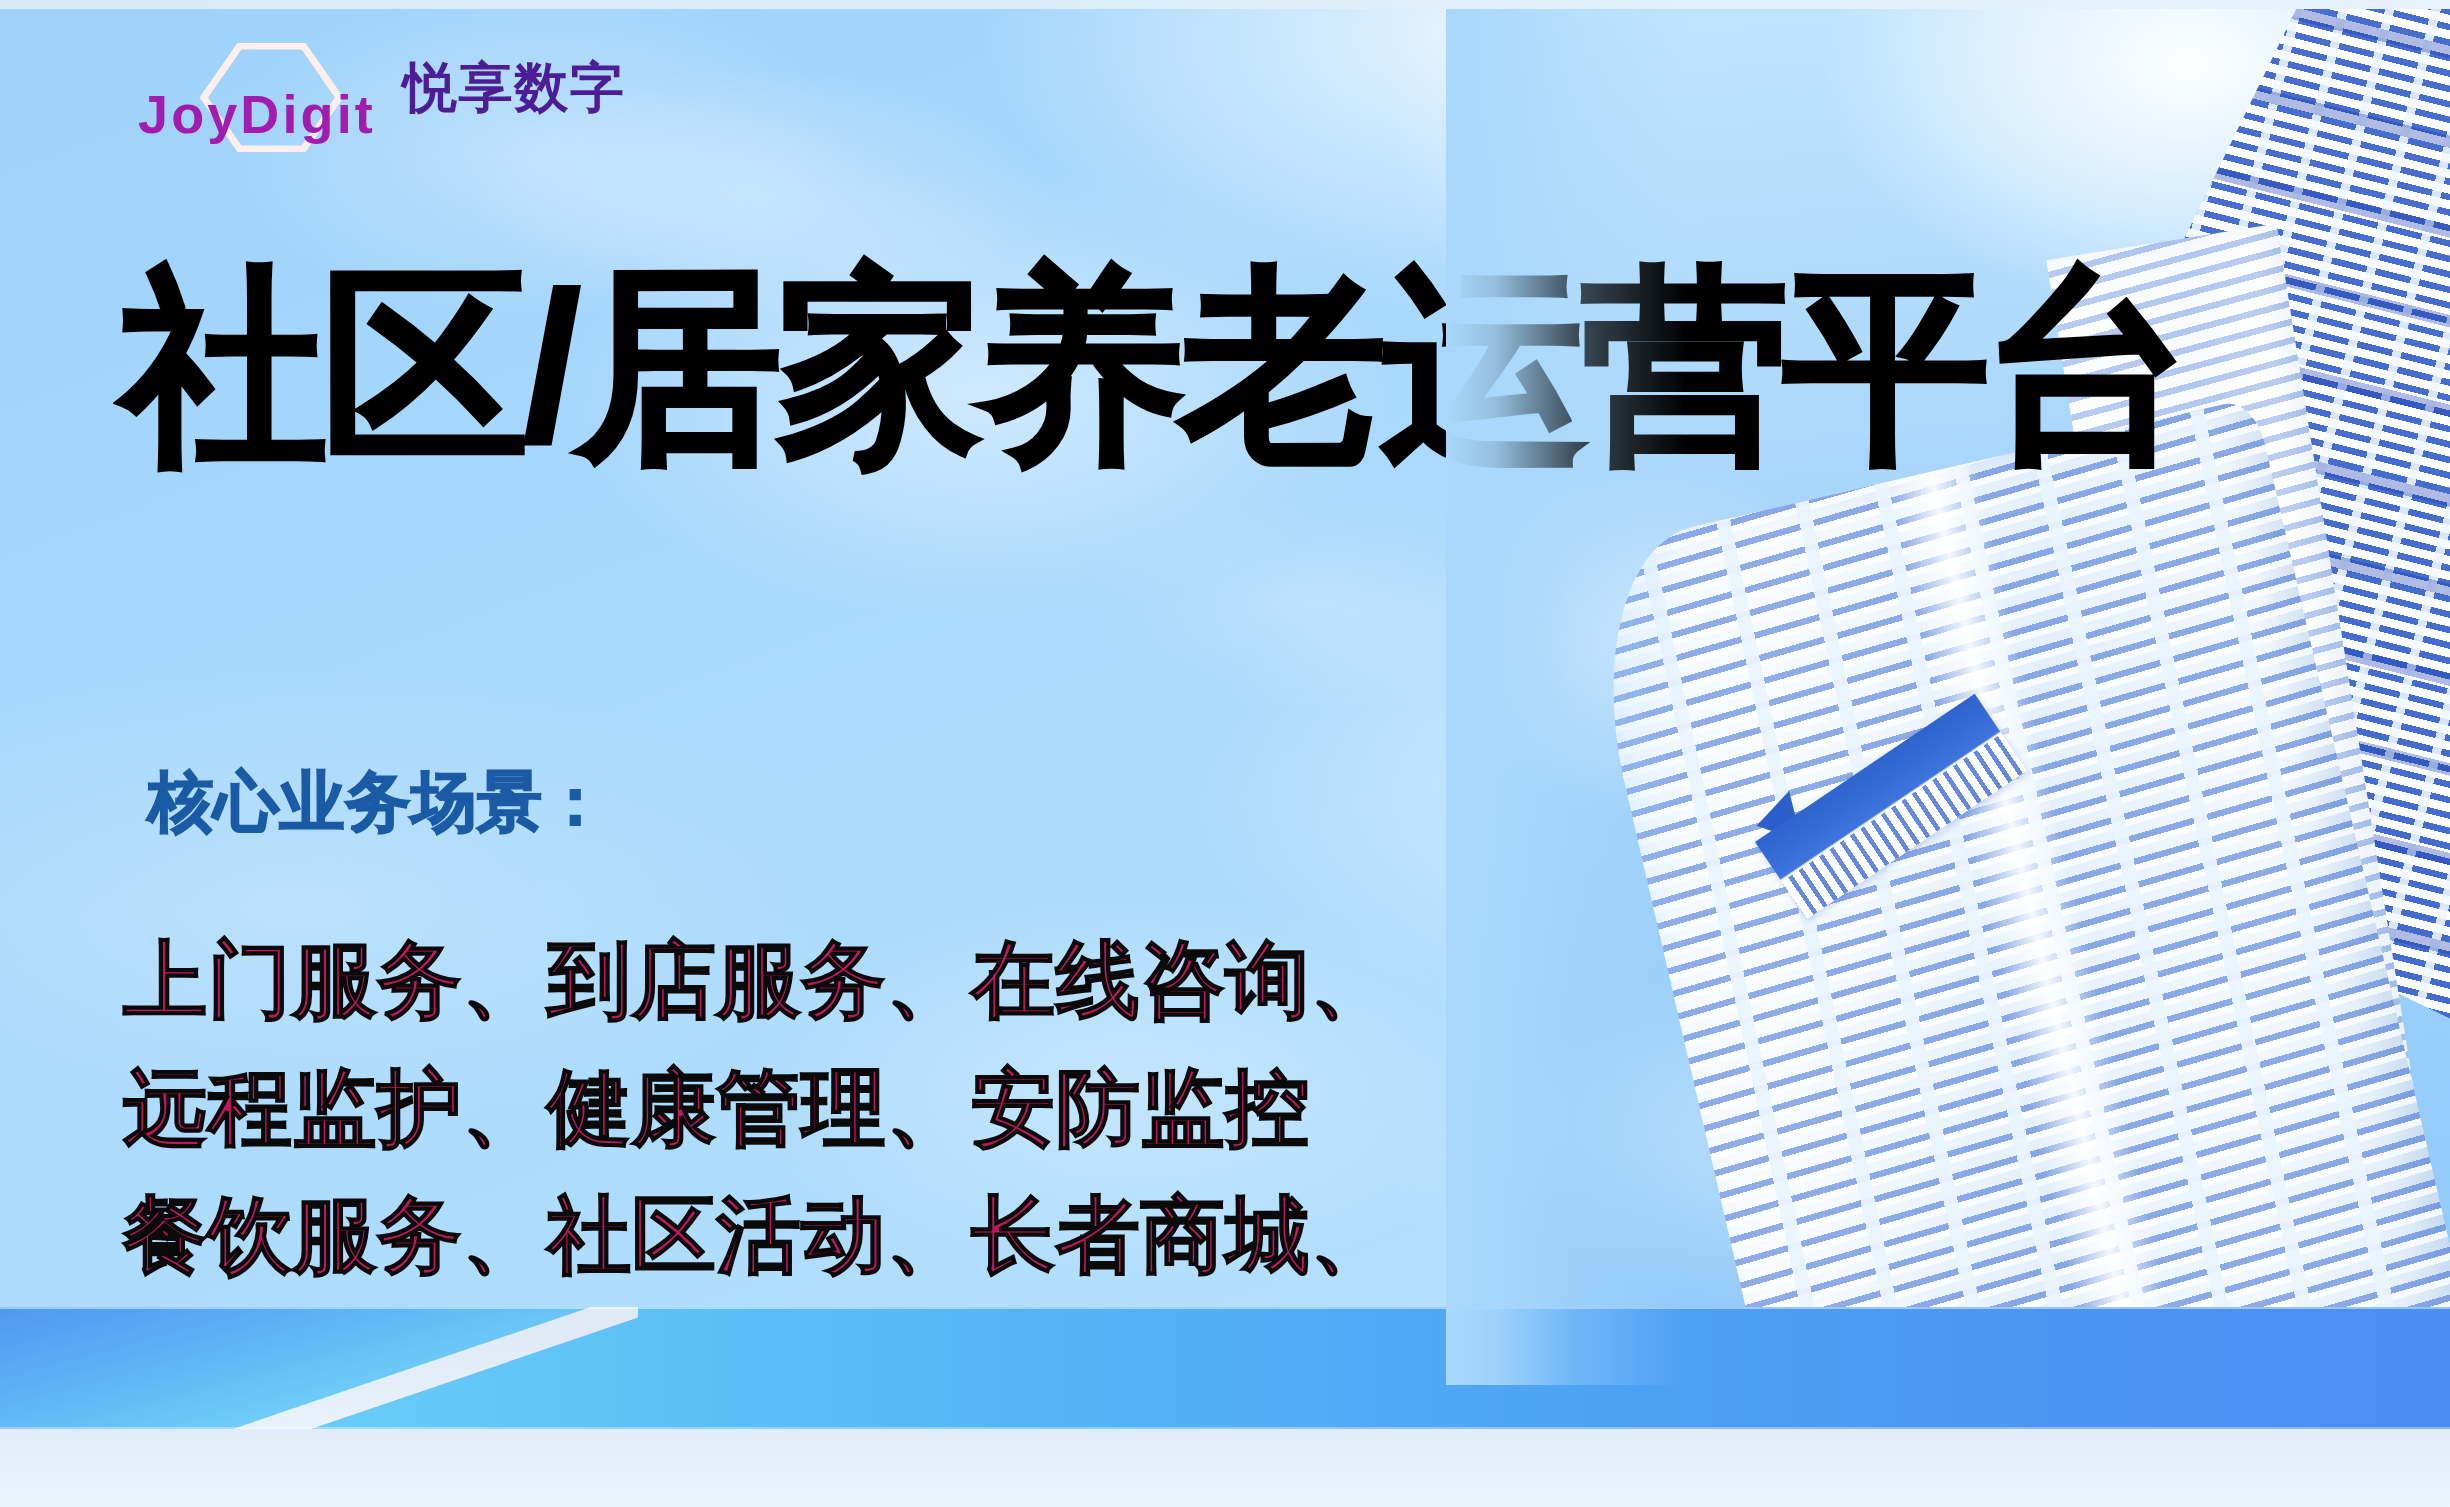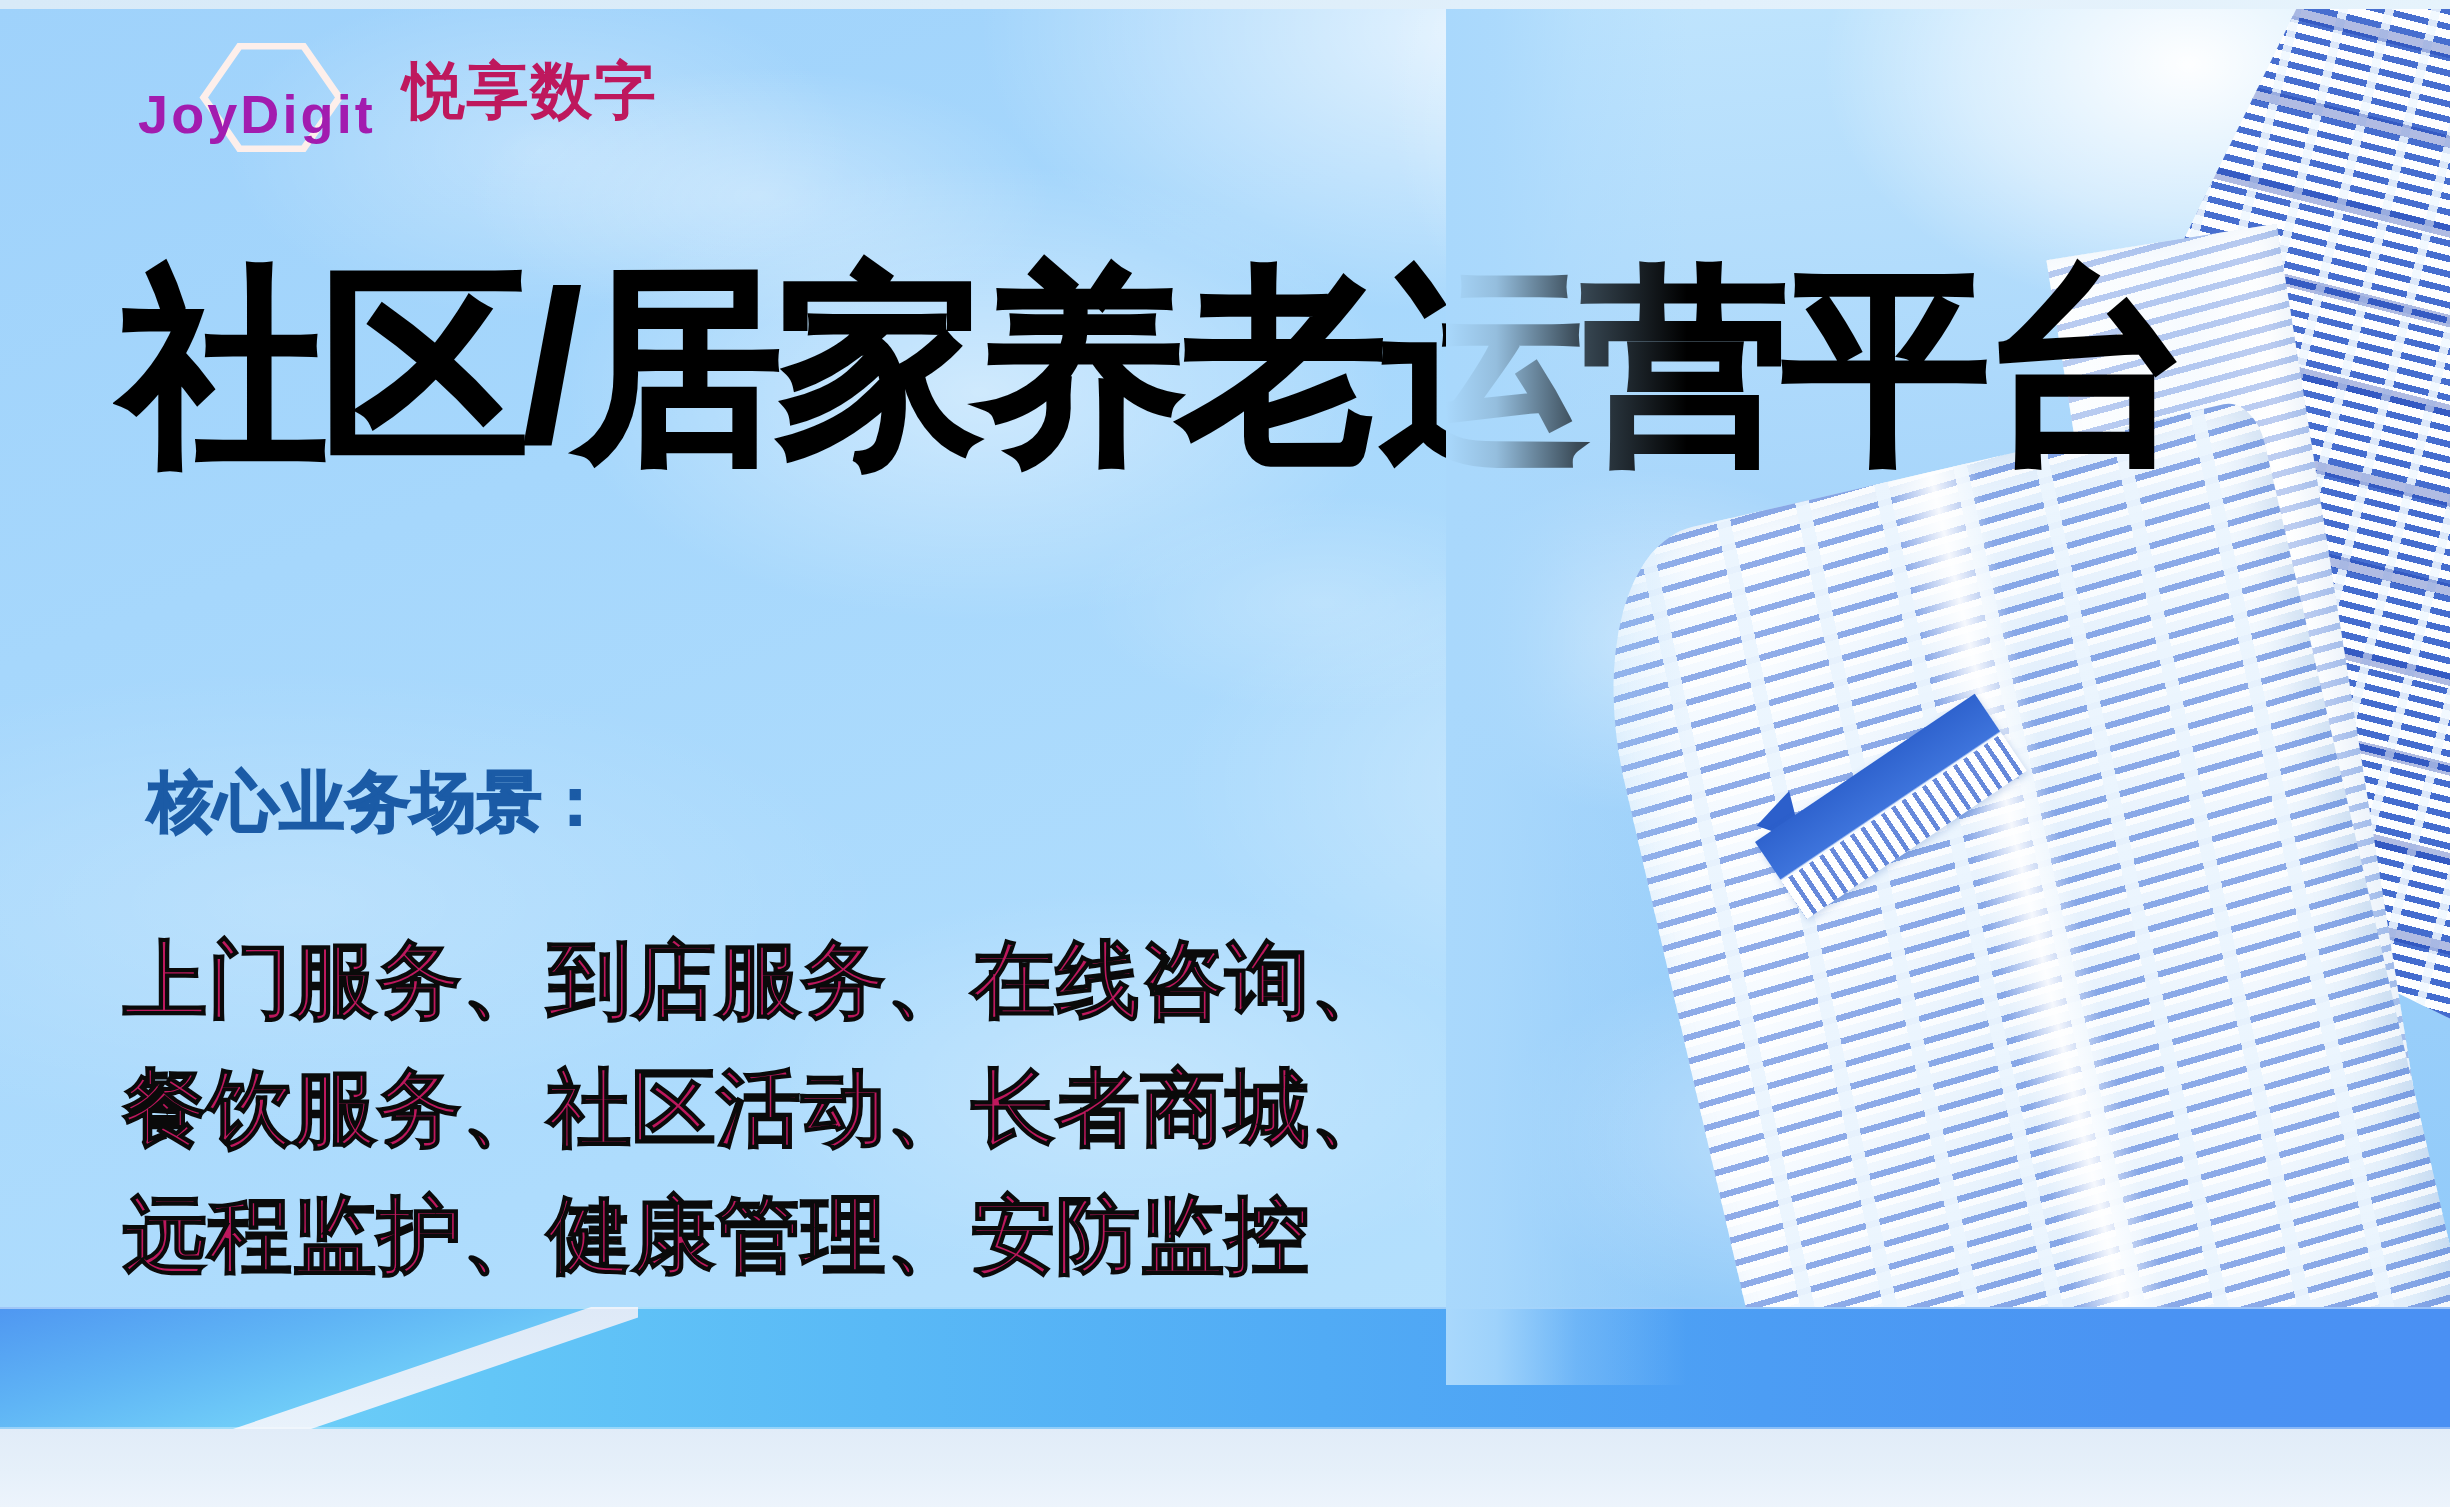--- a/index.html
+++ b/index.html
@@ -225,22 +225,22 @@
     position:absolute;left:0;top:20px;
     font-family:Liberation Sans, sans-serif;
     font-size:54px;font-weight:700;letter-spacing:3.1px;
     color:#a21caf;
     line-height:1;
     white-space:nowrap;
     margin-top:19px;
   }
   .logo-cn{
     position:absolute;left:265px;top:12.4px;
-    font-size:62px;font-weight:700;letter-spacing:1.6px;
-    color:#be185d;line-height:1;white-space:nowrap;
+    font-size:54px;font-weight:700;letter-spacing:1.6px;
+    color:#4c1d95;line-height:1;white-space:nowrap;
   }
 
   
   .title{
     position:absolute;left:121px;top:257px;
     font-size:209px;
     font-weight:900;
     color:#000000;
     letter-spacing:-4.7px;
     line-height:1.05;
@@ -360,22 +360,22 @@
     <div class="logo-word">JoyDigit</div>
     <div class="logo-cn">悦享数字</div>
   </div>
 
   <div class="title">社区/居家养老运营平台</div>
 
   <div class="subhead">核心业务场景：</div>
 
   <div class="body-lines">
     <div>上门服务、到店服务、在线咨询、</div>
+    <div>远程监护、健康管理、安防监控</div>
     <div>餐饮服务、社区活动、长者商城、</div>
-    <div>远程监护、健康管理、安防监控</div>
   </div>
 
   <div class="band-wrap">
     <div class="band-main"></div>
     <div class="band-left"></div>
     <div class="band-notch"></div>
     <div class="band-topfade"></div>
     <div class="band-seam"></div>
   </div>
   <div class="bottom-pale"></div>

